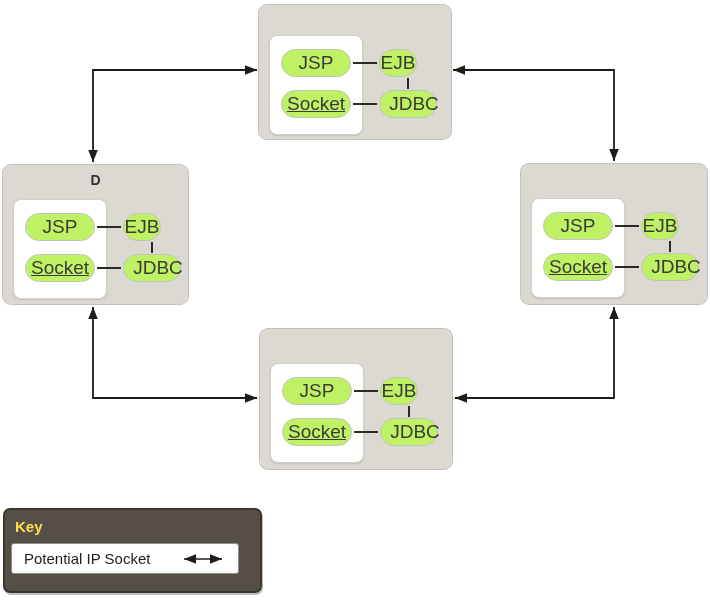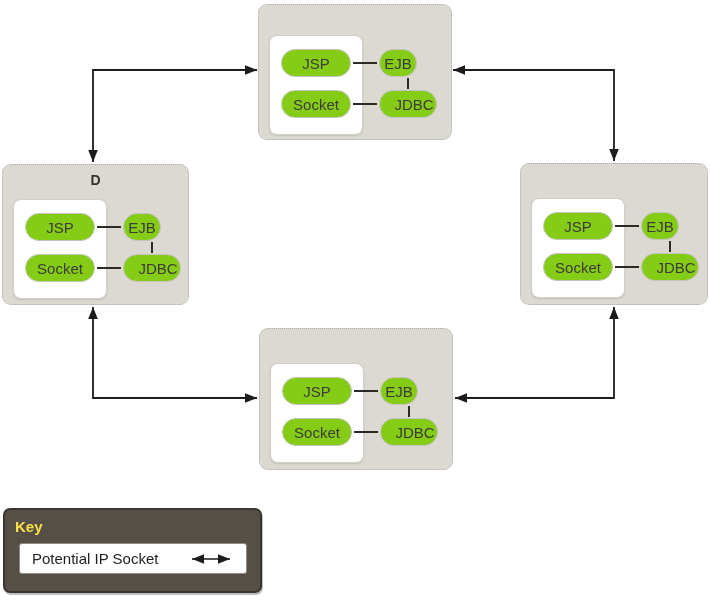--- a/index.html
+++ b/index.html
@@ -21,26 +21,26 @@
     font-size:14px;font-weight:bold;color:#35332f;
   }
   .inner-container{
     position:absolute;left:10px;top:30px;width:92px;height:98px;
     background:#ffffff;border:1px solid #d2cfc9;border-radius:8px;
     box-shadow:0 1px 2px rgba(0,0,0,0.12);
   }
   #node-left .inner-container, #node-right .inner-container,
   #node-bottom .inner-container{top:34px;}
   .comp{
-    position:absolute;background:#84cc16;border:1px solid #c6c3bd;border-radius:14px;
+    position:absolute;background:#bef264;border:1px solid #c6c3bd;border-radius:14px;
     display:flex;align-items:center;justify-content:center;
-    font-size:15px;color:#3e3b36;box-sizing:border-box;
+    font-size:19px;color:#3e3b36;box-sizing:border-box;
   }
   .comp-jsp{left:22px;top:44px;width:70px;height:28px;}
-  .comp-socket{left:22px;top:85px;width:70px;height:28px;}
+  .comp-socket{left:22px;top:85px;width:70px;height:28px;text-decoration:underline;}
   .comp-ejb{left:120px;top:44px;width:38px;height:28px;}
   .comp-jdbc{left:120px;top:85px;width:58px;height:28px;padding-left:12px;}
   #node-left .comp, #node-right .comp, #node-bottom .comp{margin-top:4px;}
   .link{position:absolute;background:#2b2a27;}
   .link-jsp-ejb{left:94px;top:57px;width:24px;height:2px;}
   .link-socket-jdbc{left:94px;top:98px;width:24px;height:2px;}
   .link-ejb-jdbc{left:148px;top:73px;width:2px;height:11px;}
   #node-left .link, #node-right .link, #node-bottom .link{margin-top:4px;}
   
   #connector-layer{position:absolute;left:0;top:0;width:710px;height:600px;}
@@ -48,21 +48,21 @@
   
   #key{
     position:absolute;left:3px;top:508px;width:259px;height:85px;
     background:#554f47;border:2px solid #3a352e;border-radius:7px;
     box-sizing:border-box;box-shadow:1px 2px 0 rgba(0,0,0,0.25);
   }
   .key-title{
     color:#fde047;font-weight:bold;font-size:15px;padding:8px 0 0 10px;
   }
   .key-item{
-    margin:8px 0 0 14px;width:228px;height:31px;background:#ffffff;
+    margin:8px 0 0 6px;width:228px;height:31px;background:#ffffff;
     border:1px solid #8f8c86;border-radius:3px;box-sizing:border-box;
     display:flex;align-items:center;justify-content:space-between;
     padding:0 10px 0 12px;
   }
   .key-item-label{font-size:15px;color:#1e1d1b;white-space:nowrap;}
   .key-arrow{flex:0 0 auto;}
 </style>
 </head>
 <body>
 

